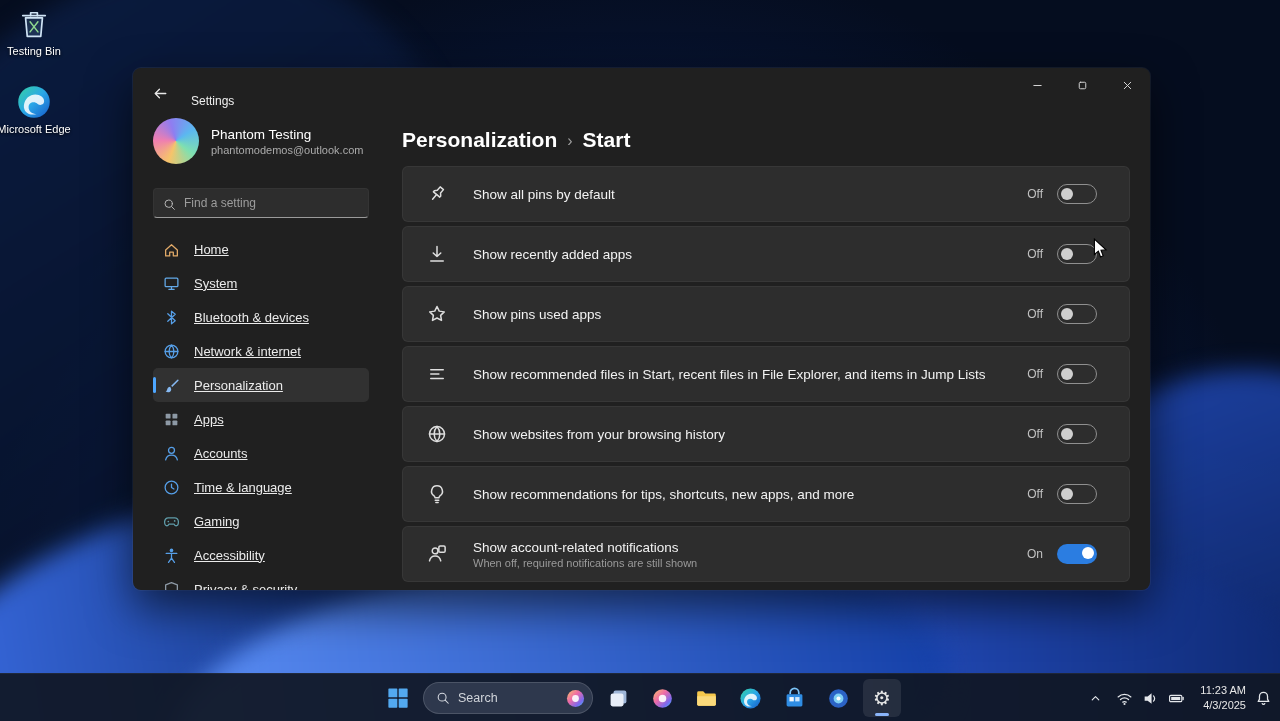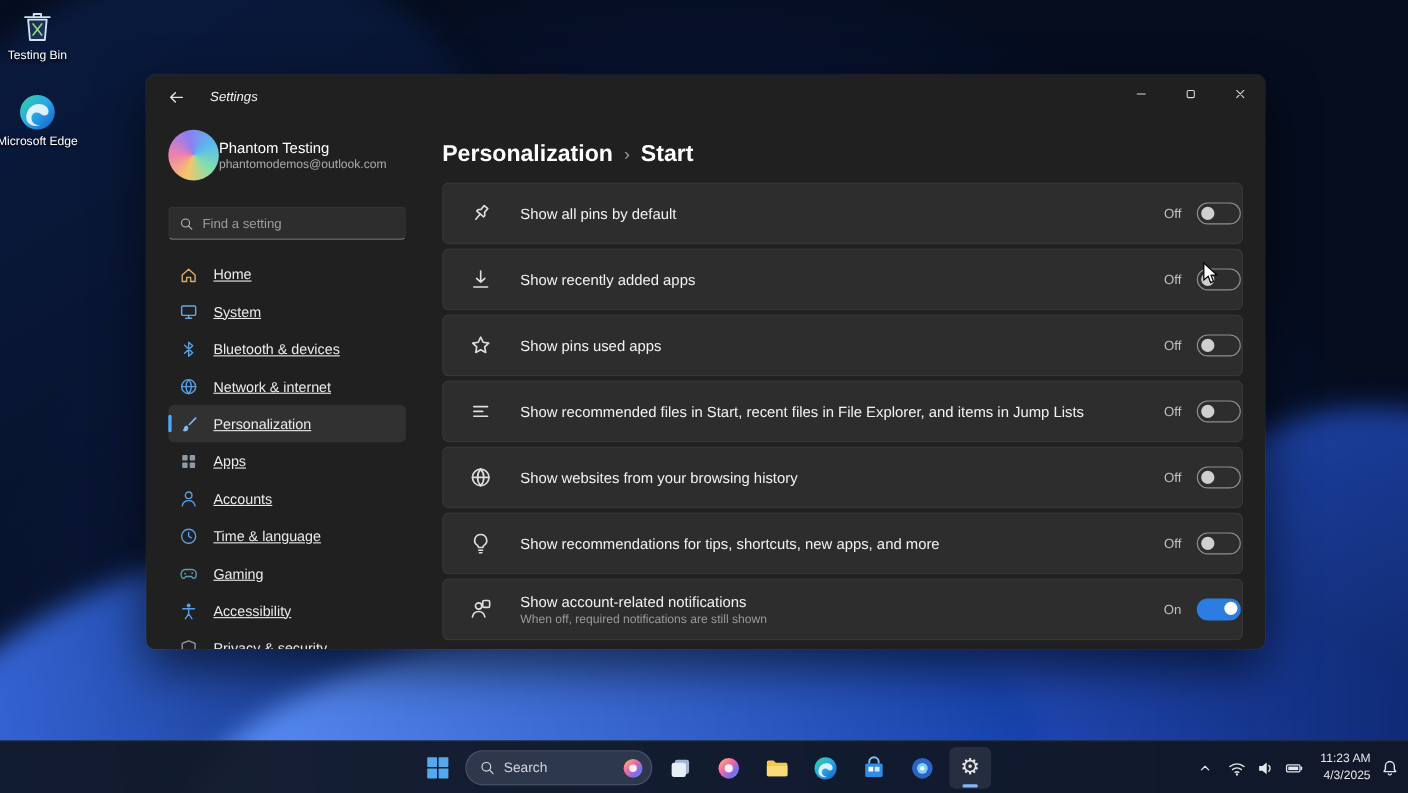--- a/index.html
+++ b/index.html
@@ -18,31 +18,31 @@
   
   .desk-icon { position:absolute; width:80px; display:flex; flex-direction:column; align-items:center; gap:3px; z-index:2; }
   .desk-icon:nth-child(1) { left:-6px; top:6px; }
   .desk-icon:nth-child(2) { left:-6px; top:84px; }
   .desk-icon .dicon { width:36px; height:36px; }
   .desk-icon .dicon svg { width:100%; height:100%; }
   .desk-icon .dlabel { font-size:11px; color:#fff; text-shadow:0 1px 3px rgba(0,0,0,.95); text-align:center; line-height:1.2; }
 
   
   .settings-window { position:absolute; left:133px; top:68px; width:1017px; height:522px; background:#202020; border-radius:8px; box-shadow:0 18px 45px rgba(0,0,0,.6), 0 0 0 1px rgba(255,255,255,.07); overflow:hidden; z-index:5; }
-  .titlebar { height:40px; display:flex; align-items:center;font-style:italic; }
+  .titlebar { height:40px; display:flex; align-items:flex-end; }
   .back-btn { width:34px; height:30px; margin-left:10px; background:transparent; border:none; color:#e8e8e8; border-radius:5px; display:flex; align-items:center; justify-content:center; cursor:default; }
   .back-btn svg { width:15px; height:15px; }
   .win-title { font-size:12px; color:#f0f0f0; margin-left:14px; }
   .win-controls { margin-left:auto; display:flex; align-self:flex-start; }
   .win-ctrl { width:45px; height:34px; display:flex; align-items:center; justify-content:center; color:#d8d8d8; }
   .win-ctrl svg { width:13px; height:13px; }
 
   .win-body { display:flex; height:482px; }
   .sidebar { width:250px; padding:0 14px 0 20px; overflow:hidden; flex:none; }
-  .profile { display:flex; align-items:center; margin-top:8px; height:50px; }
+  .profile { display:flex; align-items:center; gap:12px; margin-top:8px; height:50px; }
   .avatar { width:46px; height:46px; border-radius:50%; flex:none;
     background:conic-gradient(from 200deg, #f6c46a, #ef7fb0, #8f7df0, #5bb8f0, #7fe0b0, #f6c46a); }
   .profile-name { font-size:13.5px; color:#fff; }
   .profile-email { font-size:11px; color:#ababab; margin-top:2px; }
   .searchbox { margin-top:22px; height:30px; background:#2d2d2d; border:1px solid #343434; border-bottom:1px solid #9a9a9a; border-radius:4px; display:flex; align-items:center; padding:0 9px; gap:8px; }
   .searchbox .sicon { width:13px; height:13px; color:#b9b9b9; flex:none; }
   .searchbox .sicon svg { width:100%; height:100%; }
   .searchbox input { flex:1; background:transparent; border:none; outline:none; color:#e8e8e8; font-size:12px; font-family:inherit; }
   .searchbox input::placeholder { color:#9d9d9d; }
   .nav { margin-top:14px; display:flex; flex-direction:column; }
@@ -50,21 +50,21 @@
   .nav-item.selected { background:rgba(255,255,255,.08); }
   .accent-pill { position:absolute; left:0; top:50%; transform:translateY(-50%); width:3px; height:16px; border-radius:2px; }
   .nav-icon { width:17px; height:17px; flex:none; display:flex; }
   .nav-icon svg { width:100%; height:100%; }
 
   .content { flex:1; padding:0 20px 0 19px; overflow:hidden; }
   .breadcrumb { margin-top:18px; height:28px; display:flex; align-items:center; gap:10px; }
   .bc-parent, .bc-current { font-size:21px; font-weight:600; color:#ffffff; }
   .bc-sep { font-size:16px; color:#9d9d9d; padding-top:2px; }
   .cards { margin-top:12px; }
-  .card { display:flex; align-items:center; background:#2d2d2d; border:1px solid rgba(255,255,255,.05); border-radius:6px; height:56px; margin-bottom:4px; padding:0 1px 0 24px; }
+  .card { display:flex; align-items:center; background:#2d2d2d; border:1px solid rgba(255,255,255,.05); border-radius:6px; height:56px; margin-bottom:4px; padding:0 32px 0 24px; }
   .row-icon { width:20px; height:20px; color:#dedede; margin-right:26px; flex:none; display:flex; }
   .row-icon svg { width:100%; height:100%; }
   .row-text { flex:1; min-width:0; }
   .row-label { font-size:13.5px; color:#f2f2f2; }
   .row-sub { font-size:11px; color:#9a9a9a; margin-top:2px; }
   .row-state { font-size:12px; color:#c0c0c0; margin-right:14px; }
   .toggle { width:40px; height:20px; border-radius:10px; position:relative; flex:none; }
   .toggle.off { border:1px solid #8f8f8f; background:transparent; }
   .toggle .knob { position:absolute; top:3px; width:12px; height:12px; border-radius:50%; }
   .toggle.off .knob { left:3px; background:#cfcfcf; }

